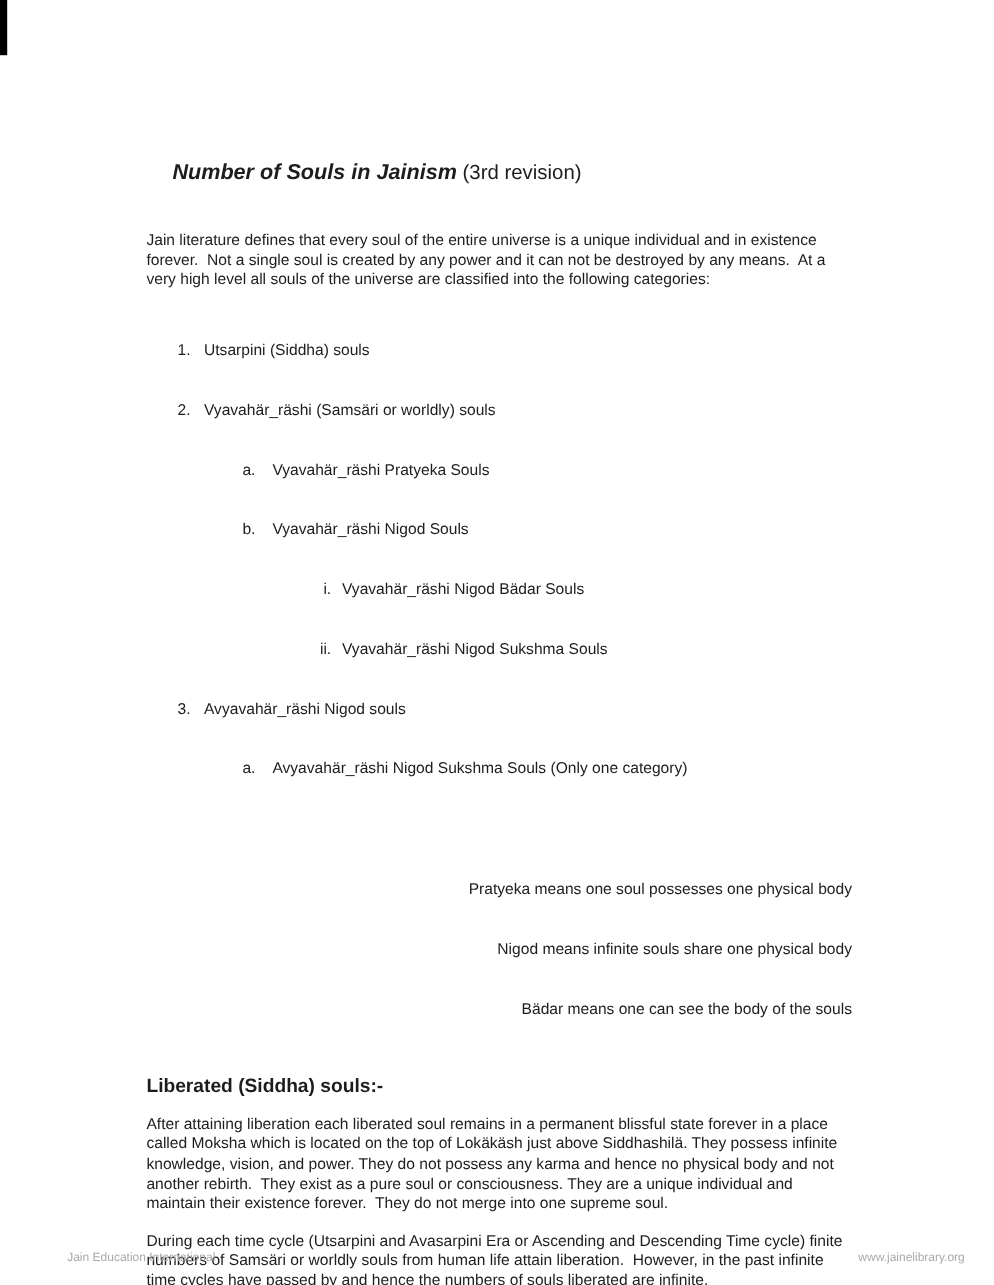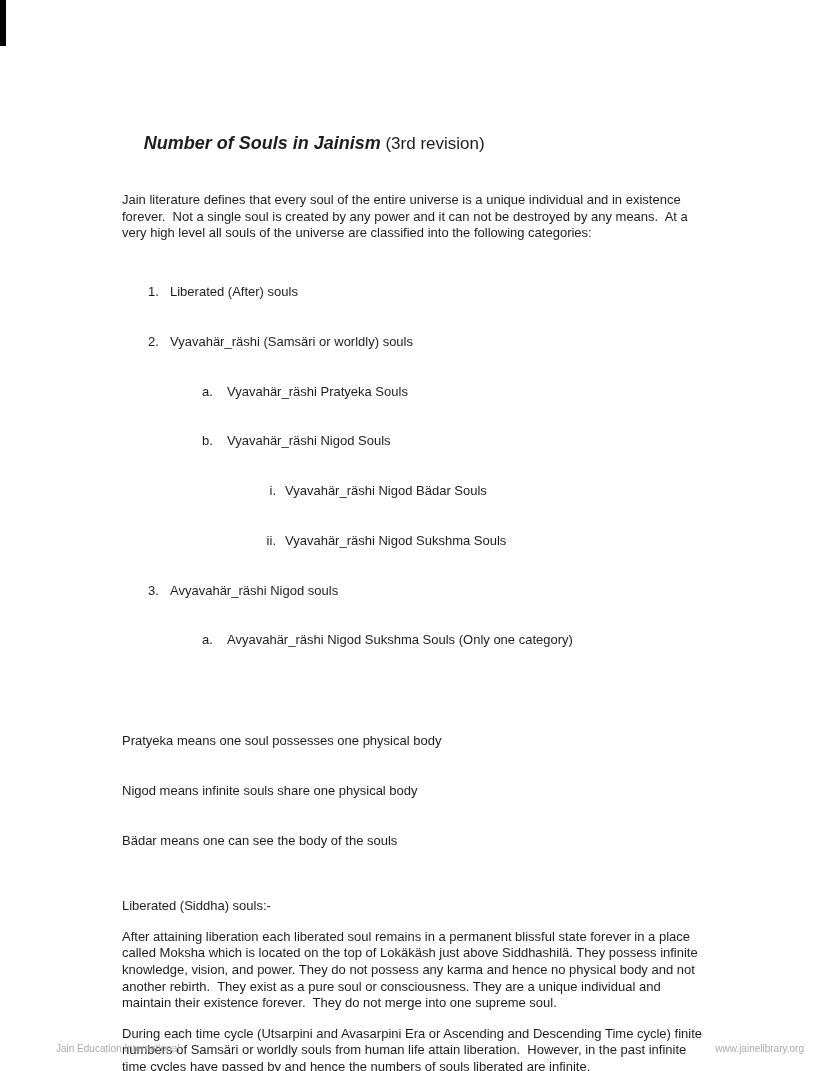--- a/index.html
+++ b/index.html
@@ -50,24 +50,24 @@
   p.para { margin: 14px 0 9px 0; }
   .outline { margin: 0 0 18px 0; }
   .oline { display: flex; }
   .oline .om { flex: 0 0 auto; white-space: pre; }
   .oline.l1 { padding-left: 26px; }
   .oline.l1 .om { width: 22px; }
   .oline.l2 { padding-left: 80px; }
   .oline.l2 .om { width: 25px; }
   .oline.l3 { padding-left: 134px; }
   .oline.l3 .om { width: 20px; text-align: right; margin-right: 9px; }
-  .defs { margin: 0 0 13px 0; }
+  .defs { margin: 0 0 13px 0; text-align: right; }
   h2.sec-heading {
-    font-size: 13px;
-    font-weight: normal;
+    font-size: 16px;
+    font-weight: bold;
     margin: 13px 0 7px 0;
     line-height: 19px;
   }
   .footer {
     position: absolute;
     left: 0;
     right: 0;
     top: 1042px;
     height: 16px;
     font-size: 10px;
@@ -87,21 +87,21 @@
 
   <div class="content">
 
     <div class="doc-title">
       <span class="title-main">Number of Souls in Jainism</span><span class="title-suffix"> (3rd revision)</span>
     </div>
 
     <p class="para">Jain literature defines that every soul of the entire universe is a unique individual and in existence forever.  Not a single soul is created by any power and it can not be destroyed by any means.  At a very high level all souls of the universe are classified into the following categories:</p>
 
     <div class="outline">
-      <div class="oline l1"><span class="om">1.</span><span>Liberated (After) souls</span></div>
+      <div class="oline l1"><span class="om">1.</span><span>Utsarpini (Siddha) souls</span></div>
       <div class="oline l1"><span class="om">2.</span><span>Vyavahär_räshi (Samsäri or worldly) souls</span></div>
       <div class="oline l2"><span class="om">a.</span><span>Vyavahär_räshi Pratyeka Souls</span></div>
       <div class="oline l2"><span class="om">b.</span><span>Vyavahär_räshi Nigod Souls</span></div>
       <div class="oline l3"><span class="om">i.</span><span>Vyavahär_räshi Nigod Bädar Souls</span></div>
       <div class="oline l3"><span class="om">ii.</span><span>Vyavahär_räshi Nigod Sukshma Souls</span></div>
       <div class="oline l1"><span class="om">3.</span><span>Avyavahär_räshi Nigod souls</span></div>
       <div class="oline l2"><span class="om">a.</span><span>Avyavahär_räshi Nigod Sukshma Souls (Only one category)</span></div>
     </div>
 
     <div class="defs">

